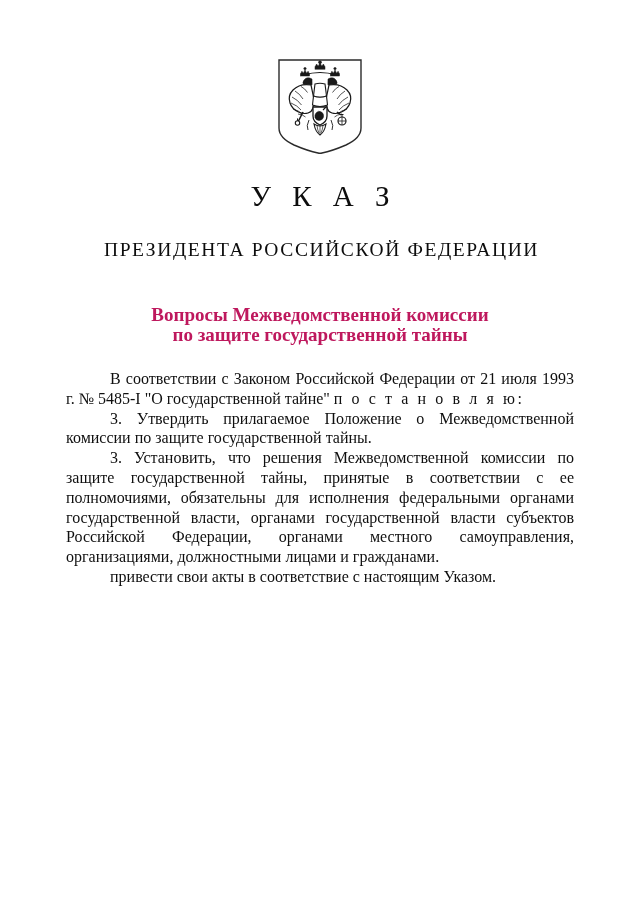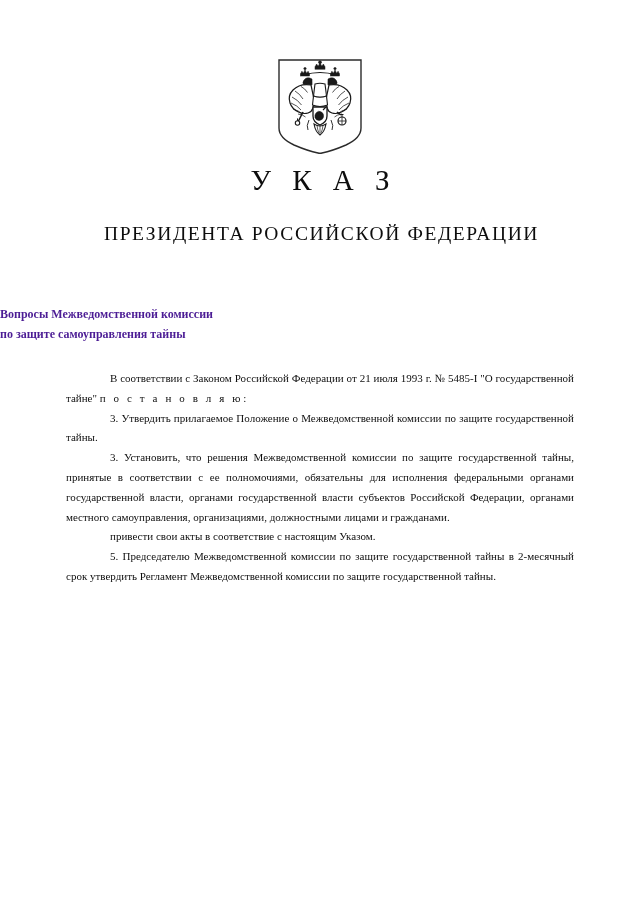--- a/index.html
+++ b/index.html
@@ -45,56 +45,57 @@
     top: 163px;
     left: 0;
     width: 640px;
     text-align: center;
   }
   .doc-title {
     font-size: 29px;
     line-height: 34px;
     letter-spacing: 7px;
     font-weight: 400;
-    margin: 0;
+    margin: 16px;
     padding-left: 7px;
     color: #0d0d0d;
   }
   .doc-subtitle {
     font-size: 19.5px;
     line-height: 26px;
     letter-spacing: 1.6px;
     font-weight: 400;
     margin: 24px 0 0 0;
     padding-left: 3px;
     color: #0d0d0d;
   }
 
   
   .heading-block {
     position: absolute;
     top: 305px;
     left: 0;
     width: 640px;
+    text-align: center;
     font-weight: bold;
-    font-size: 12px;
+    font-size: 19px;
     line-height: 19.5px;
-    color: #4c1d95;
+    color: #be185d;
   }
   .heading-block .hl {
     display: block;
   }
 
   
   .body-block {
     position: absolute;
     top: 369px;
     left: 66px;
     width: 508px;
-    font-size: 11px;
+    font-size: 16px;
     line-height: 19.8px;
     text-align: justify;
     text-justify: inter-word;
     color: #0f0f0f;
   }
   .body-block p {
     margin: 0;
     text-indent: 44px;
     text-align: justify;
   }
@@ -180,24 +181,23 @@
     </svg>
   </div>
 
   <div class="title-block">
     <h1 class="doc-title">У К А З</h1>
     <h2 class="doc-subtitle">ПРЕЗИДЕНТА РОССИЙСКОЙ ФЕДЕРАЦИИ</h2>
   </div>
 
   <div class="heading-block">
     <span class="hl">Вопросы Межведомственной комиссии</span>
-    <span class="hl">по защите самоуправления тайны</span>
+    <span class="hl">по защите государственной тайны</span>
   </div>
 
   <div class="body-block">
     <p><span>В соответствии с Законом Российской Федерации от 21 июля 1993 г. № 5485-I "О государственной тайне" </span><span class="sp">п о с т а н о в л я ю:</span></p>
     <p>3. Утвердить прилагаемое Положение о Межведомственной комиссии по защите государственной тайны.</p>
     <p>3. Установить, что решения Межведомственной комиссии по защите государственной тайны, принятые в соответствии с ее полномочиями, обязательны для исполнения федеральными органами государственной власти, органами государственной власти субъектов Российской Федерации, органами местного самоуправления, организациями, должностными лицами и гражданами.</p>
     <p>привести свои акты в соответствие с настоящим Указом.</p>
-    <p>5. Председателю Межведомственной комиссии по защите государственной тайны в 2-месячный срок утвердить Регламент Межведомственной комиссии по защите государственной тайны.</p>
   </div>
 
 </div>
 
 </body></html>

